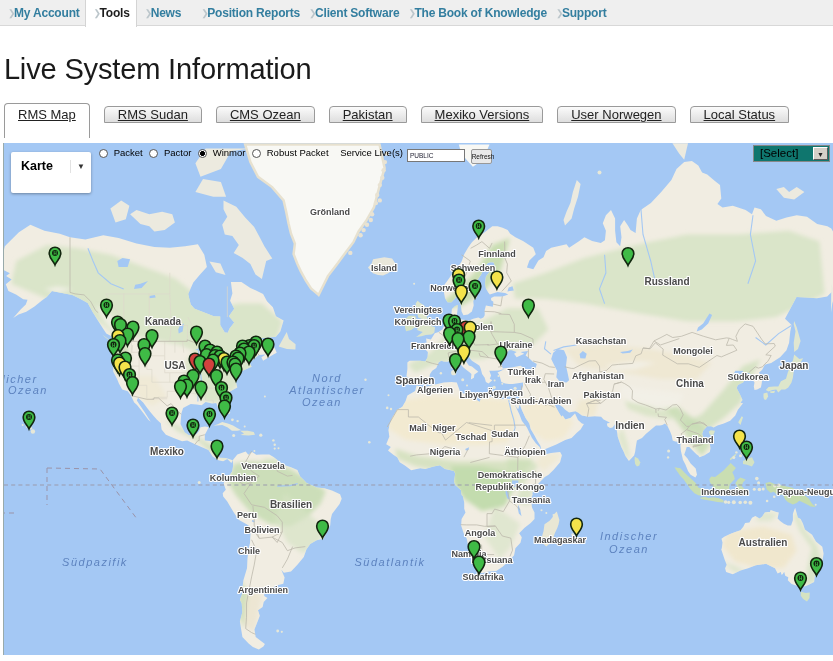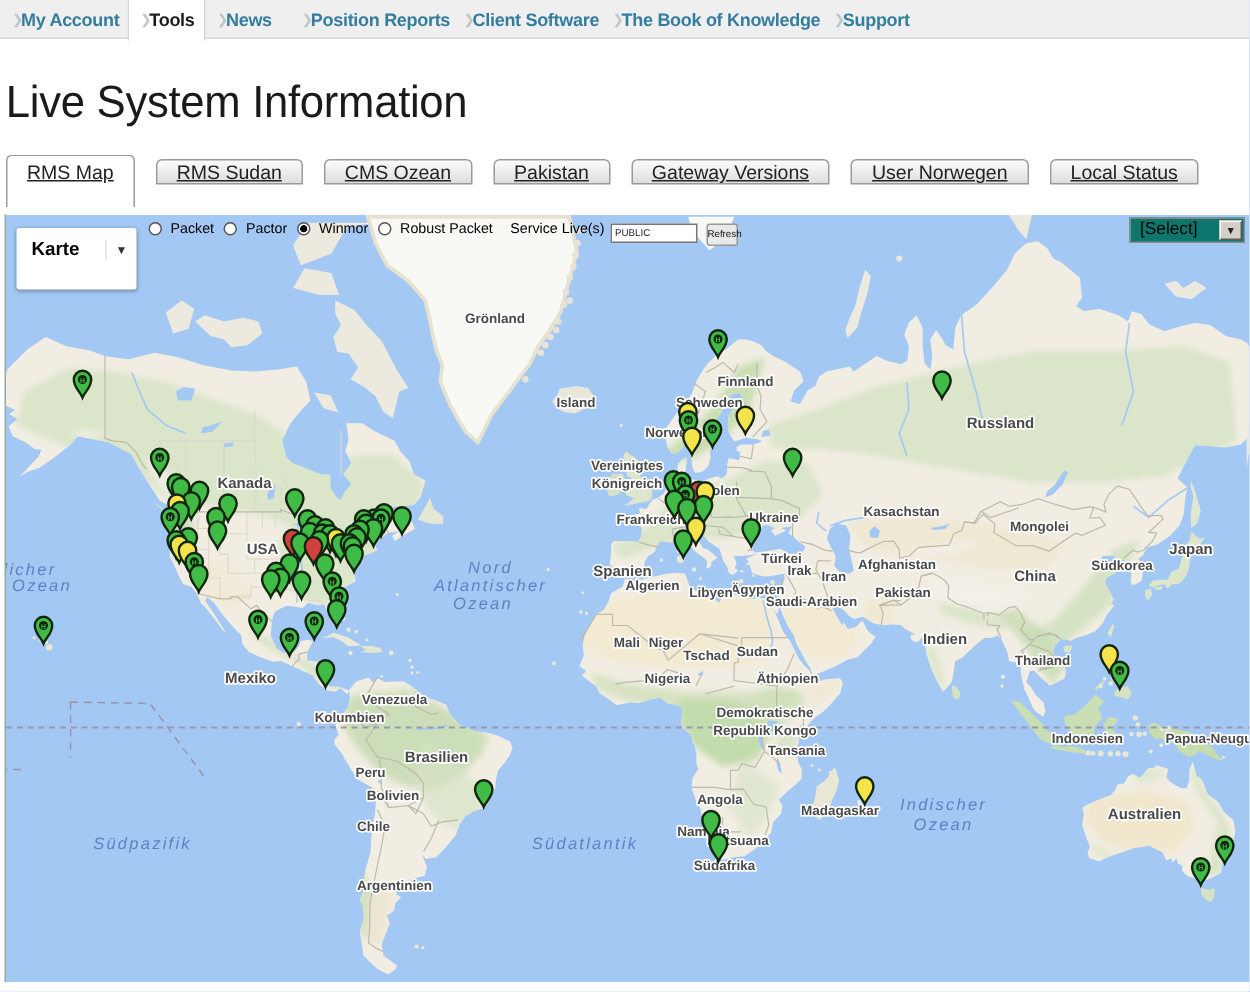--- a/index.html
+++ b/index.html
@@ -28,21 +28,21 @@
  font-size:11.5px;padding:1px 0 0 6px;z-index:5}
 .selbtn{position:absolute;right:1px;top:1px;width:15px;height:13px;background:#d4d0c8;border:1px solid;
  border-color:#fff #5a5a5a #5a5a5a #fff;font-size:7px;text-align:center;line-height:13px;color:#222}
 .botstrip{position:absolute;left:0;top:655px;width:833px;height:6px;background:#fff}
 </style></head><body>
 <div class="topnav">
 <a class="ni" style="padding:0 5px 0 8px"><span class="arr">❯</span>My Account</a><a class="ni active" style="padding:0 6px 0 8px"><span class="arr">❯</span>Tools</a><a class="ni" style="padding:0 12px 0 8px"><span class="arr">❯</span>News</a><a class="ni" style="padding:0 1px 0 8px"><span class="arr">❯</span>Position Reports</a><a class="ni" style="padding:0 1px 0 8px"><span class="arr">❯</span>Client Software</a><a class="ni" style="padding:0 1px 0 8px"><span class="arr">❯</span>The Book of Knowledge</a><a class="ni" style="padding:0 10px 0 8px"><span class="arr">❯</span>Support</a>
 </div>
 <h1>Live System Information</h1>
 <div class="tabs">
-<span class="tab active">RMS Map</span><span class="tab">RMS Sudan</span><span class="tab">CMS Ozean</span><span class="tab">Pakistan</span><span class="tab">Gateway Versions</span><span class="tab">User Norwegen</span><span class="tab">Local Status</span>
+<span class="tab active">RMS Map</span><span class="tab">RMS Sudan</span><span class="tab">CMS Ozean</span><span class="tab">Pakistan</span><span class="tab">Mexiko Versions</span><span class="tab">User Norwegen</span><span class="tab">Local Status</span>
 </div>
 <div id="map">
     <svg xmlns="http://www.w3.org/2000/svg" width="829" height="512" viewBox="4 143 829 512" style="position:absolute;left:0;top:0">
       <defs>
         <filter id="soft" x="-20%" y="-20%" width="140%" height="140%">
           <feGaussianBlur stdDeviation="2.2"></feGaussianBlur>
         </filter>
         <clipPath id="mapclip">
           <rect x="4" y="143" width="829" height="512"></rect>
         </clipPath>

